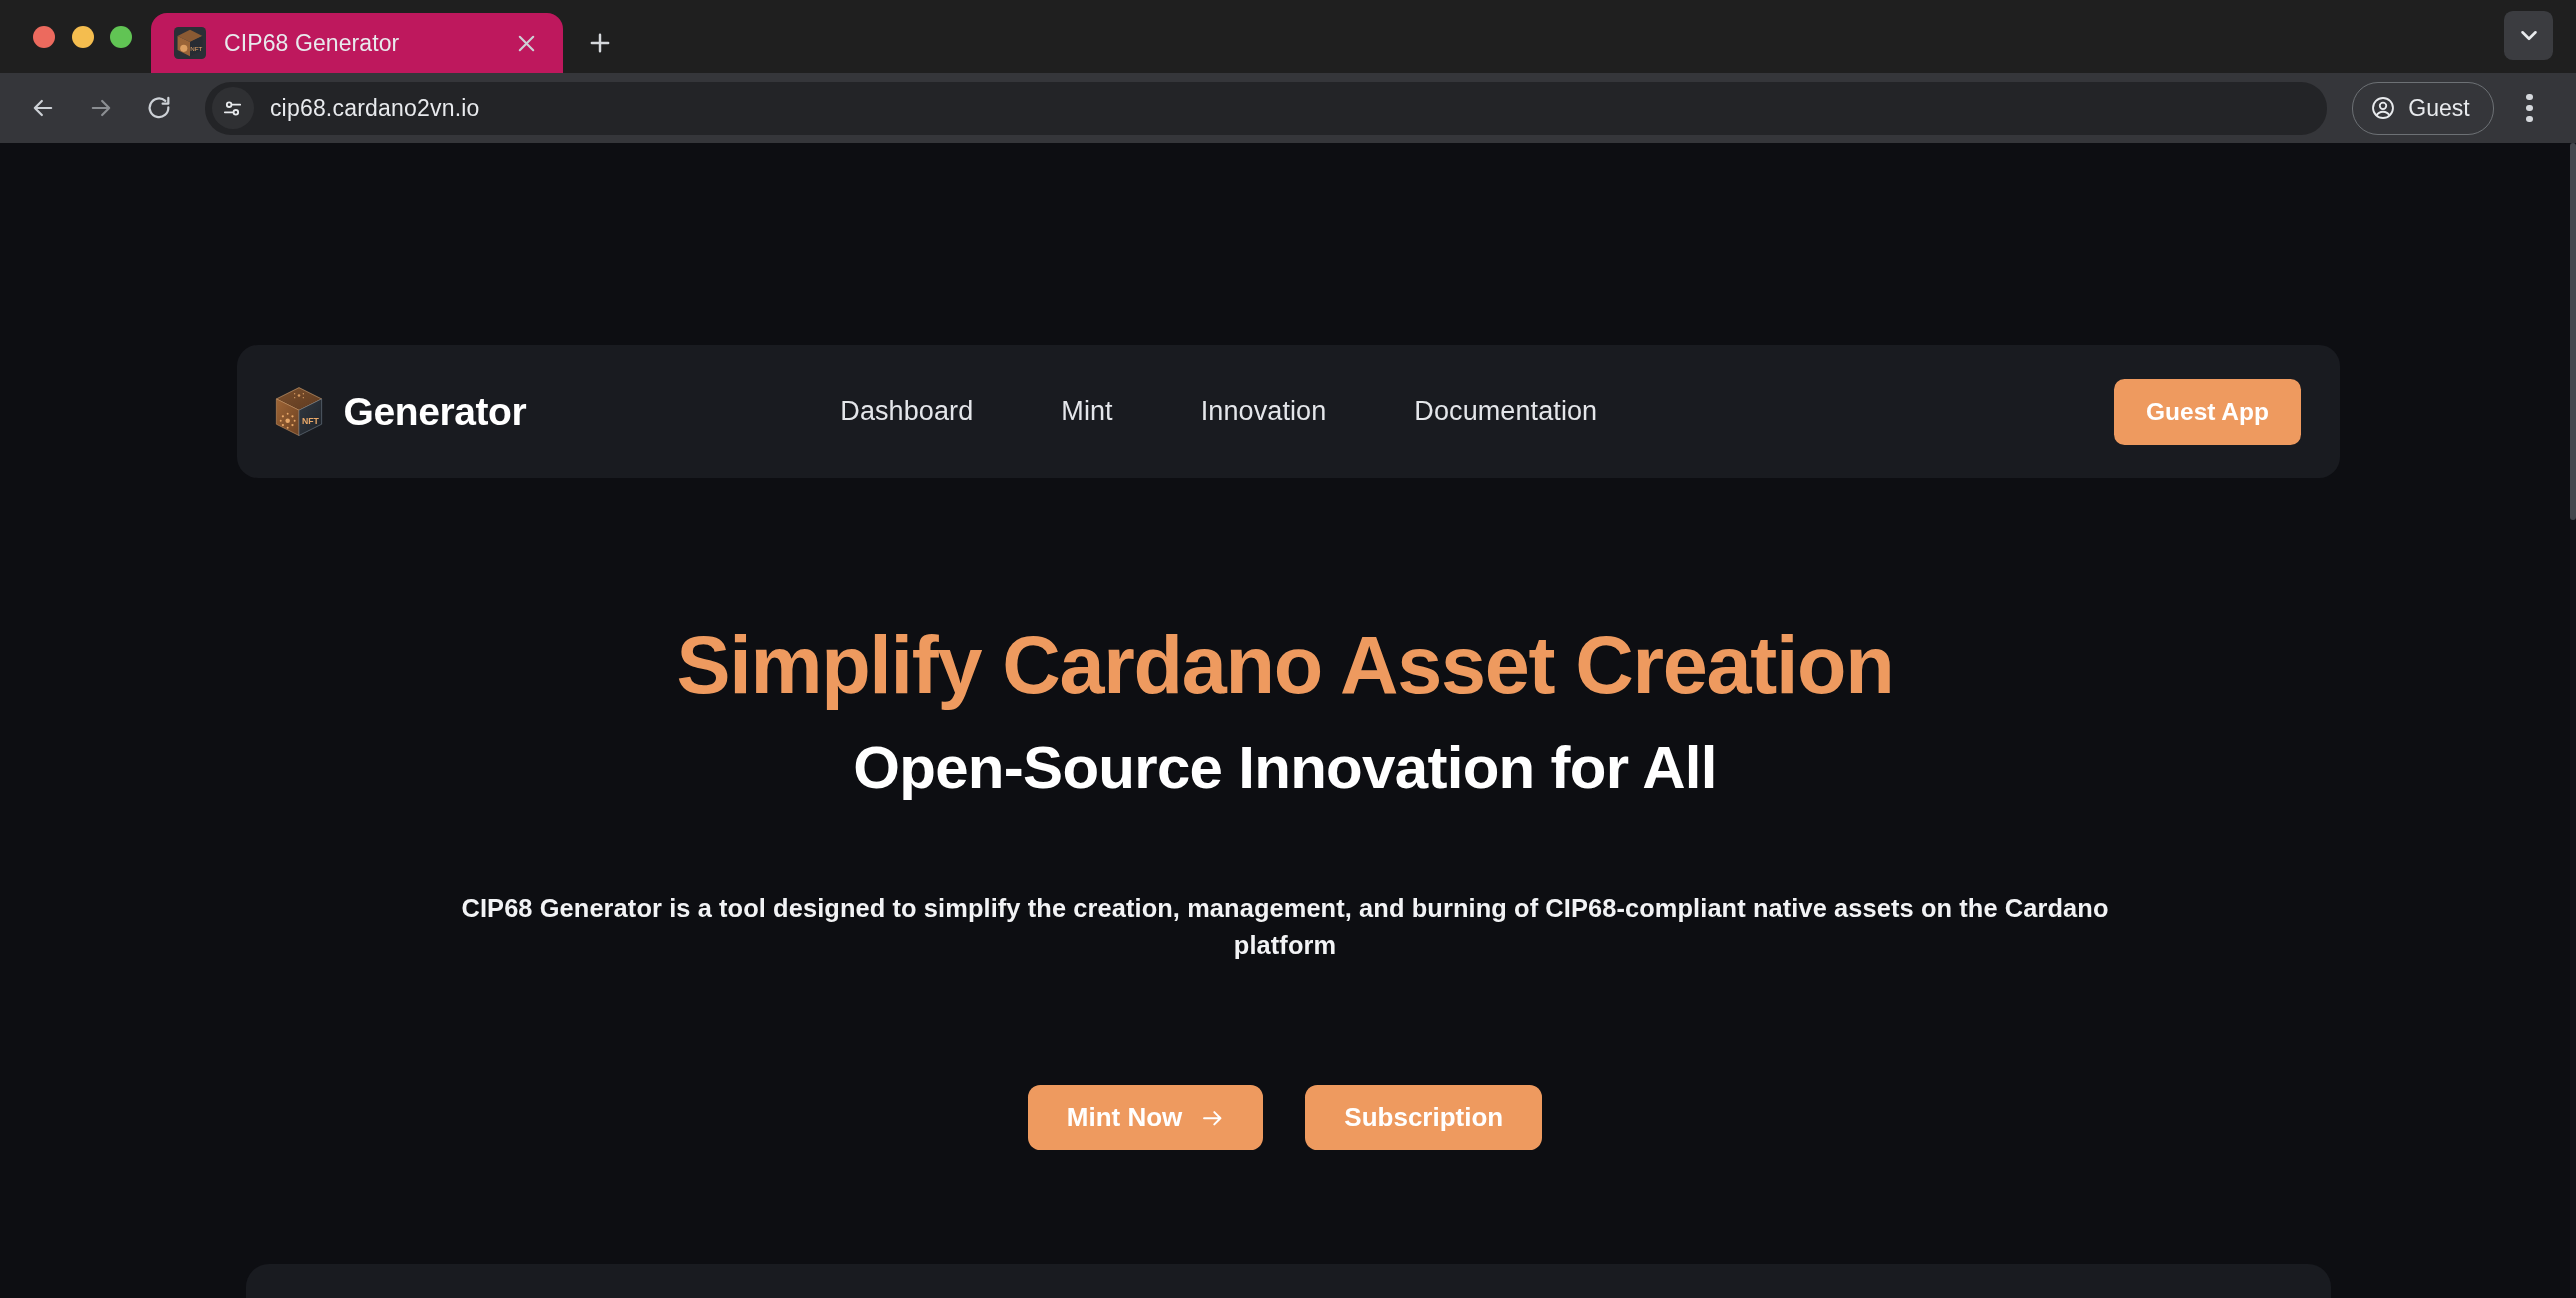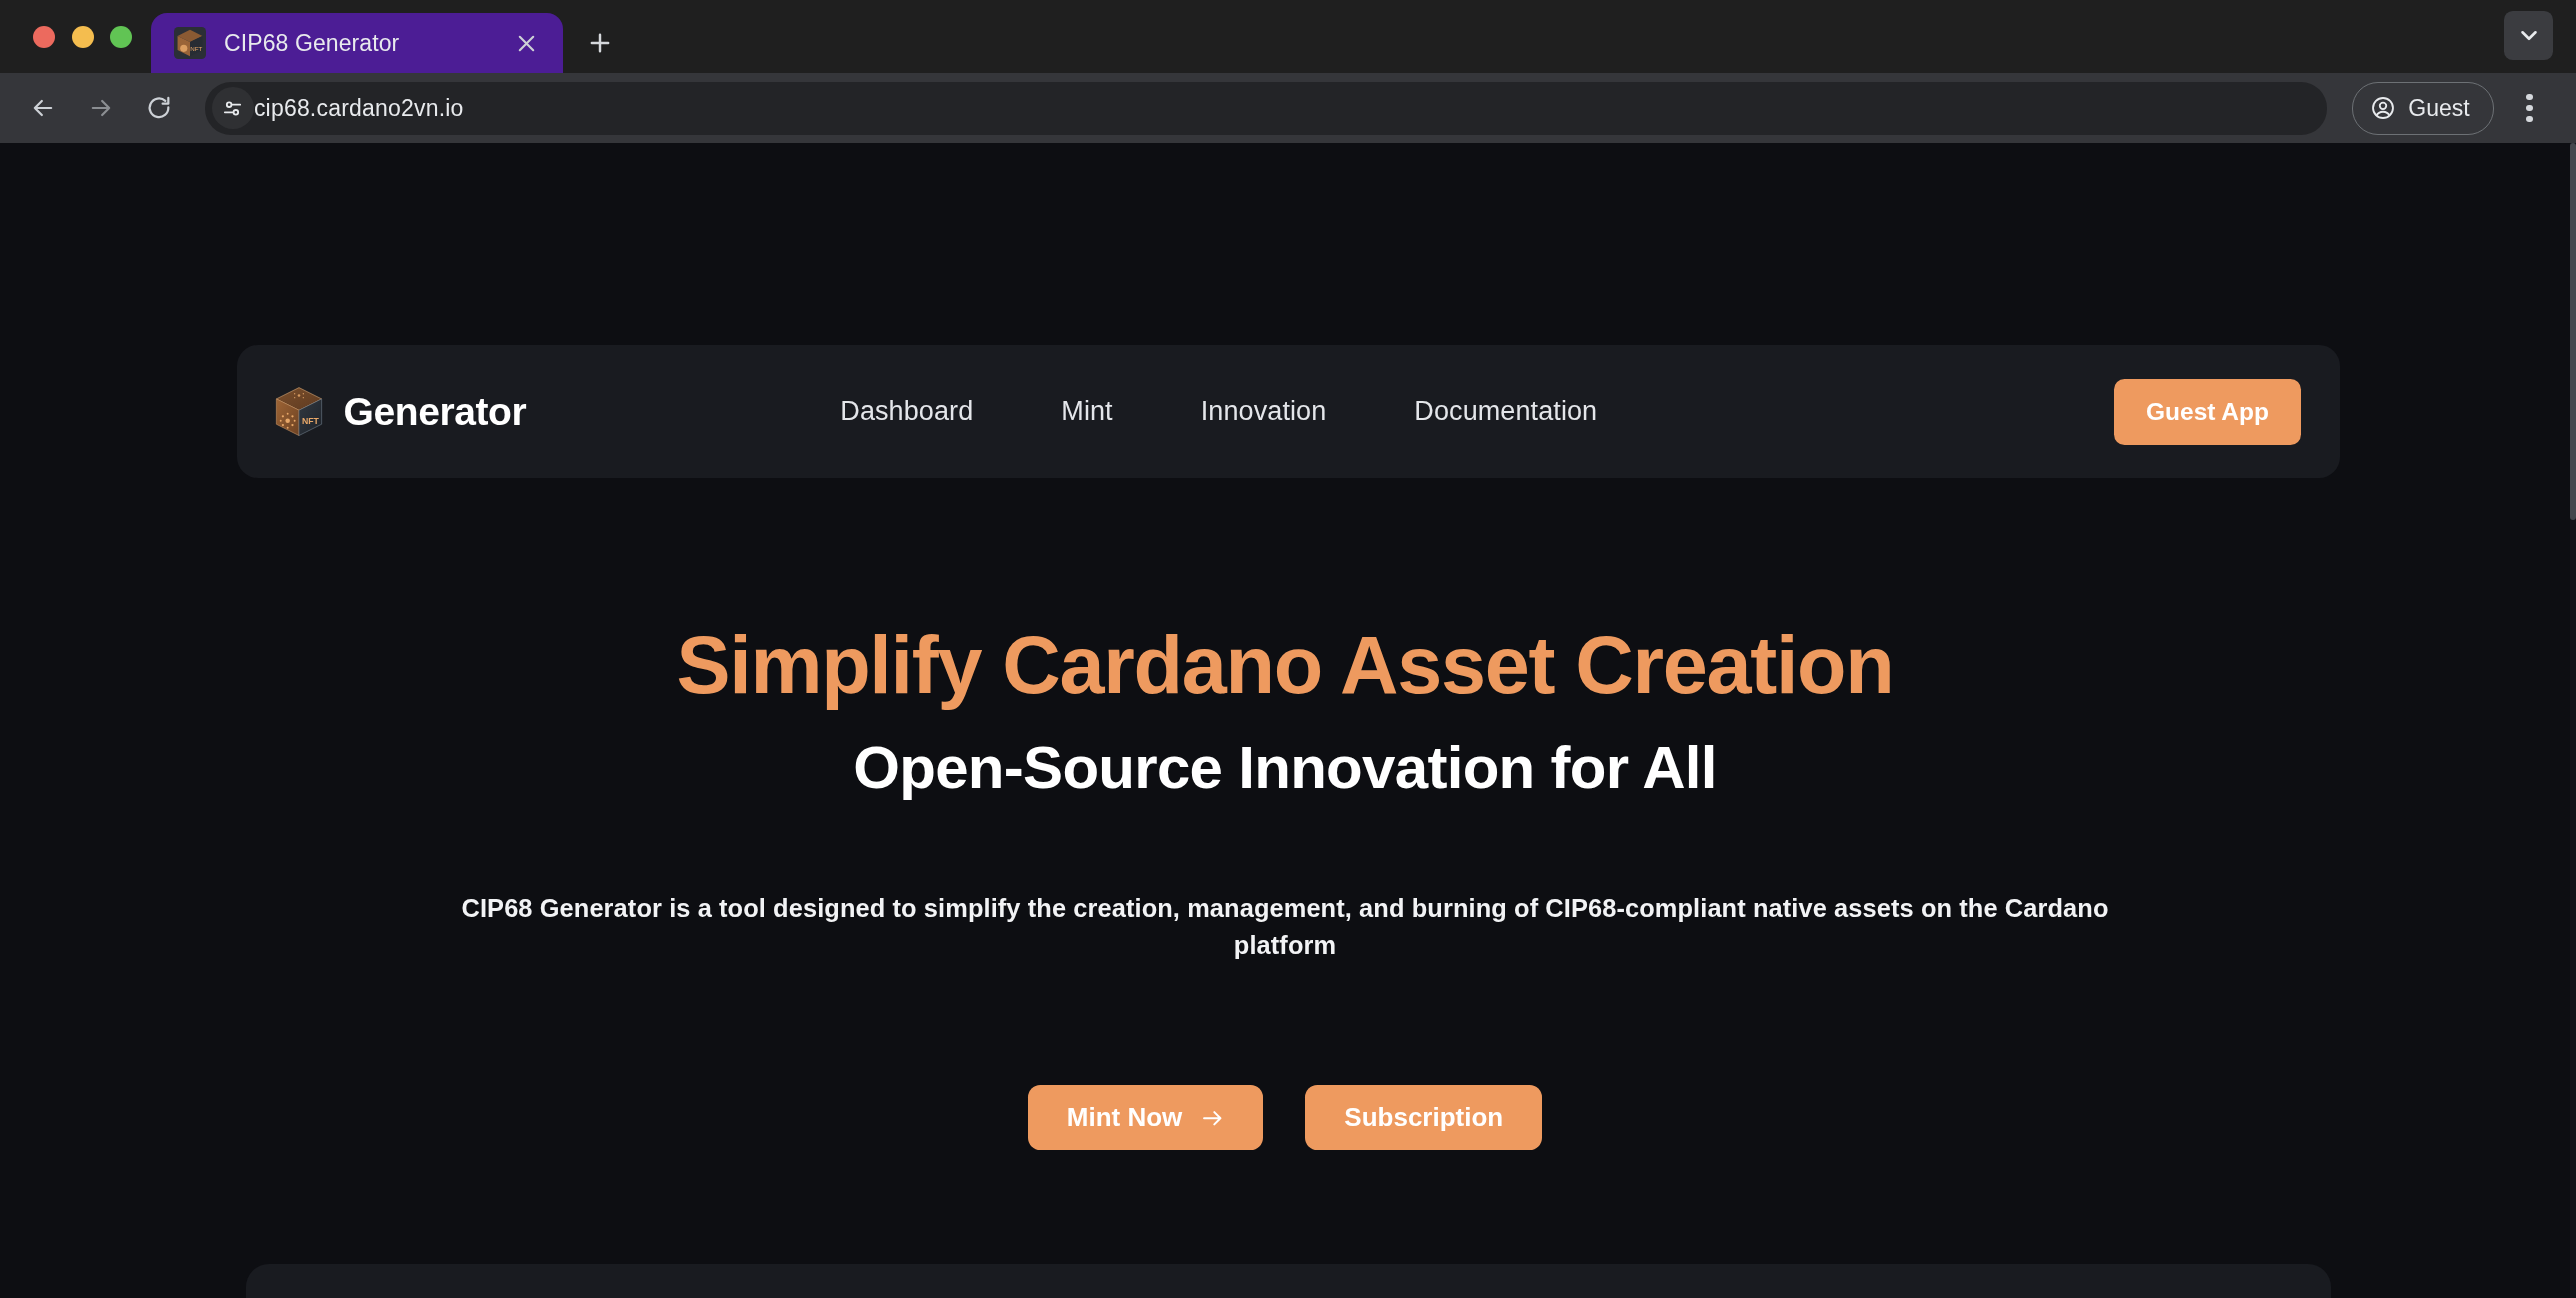--- a/index.html
+++ b/index.html
@@ -39,21 +39,21 @@
   .tl { width: 22px; height: 22px; border-radius: 50%; }
   .tl.red { background: #ec6a5e; }
   .tl.yellow { background: #f4bd4f; }
   .tl.green { background: #61c454; }
 
   .tab {
     display: flex;
     align-items: center;
     height: 60px;
     width: 412px;
-    background: #4c1d95;
+    background: #be185d;
     border-radius: 16px 16px 0 0;
     padding: 0 17.5px 0 23px;
     position: relative;
   }
   .tab-favicon {
     width: 32px; height: 32px;
     border-radius: 4.4px;
     flex: 0 0 auto;
     position: relative;
     overflow: hidden;
@@ -128,20 +128,21 @@
     width: 42px; height: 42px;
     border-radius: 50%;
     background: #2f3033;
     display: flex; align-items: center; justify-content: center;
     flex: 0 0 auto;
     color: #e8eaed;
   }
   .omni-url {
     color: #e8eaed;
     font-size: 23px;
+    margin-left: 16px;
     white-space: nowrap;
     letter-spacing: 0.2px;
   }
 
   .profile-pill {
     height: 53px;
     border: 1.8px solid #6d7175;
     border-radius: 26px;
     display: flex; align-items: center;
     gap: 12.3px;

